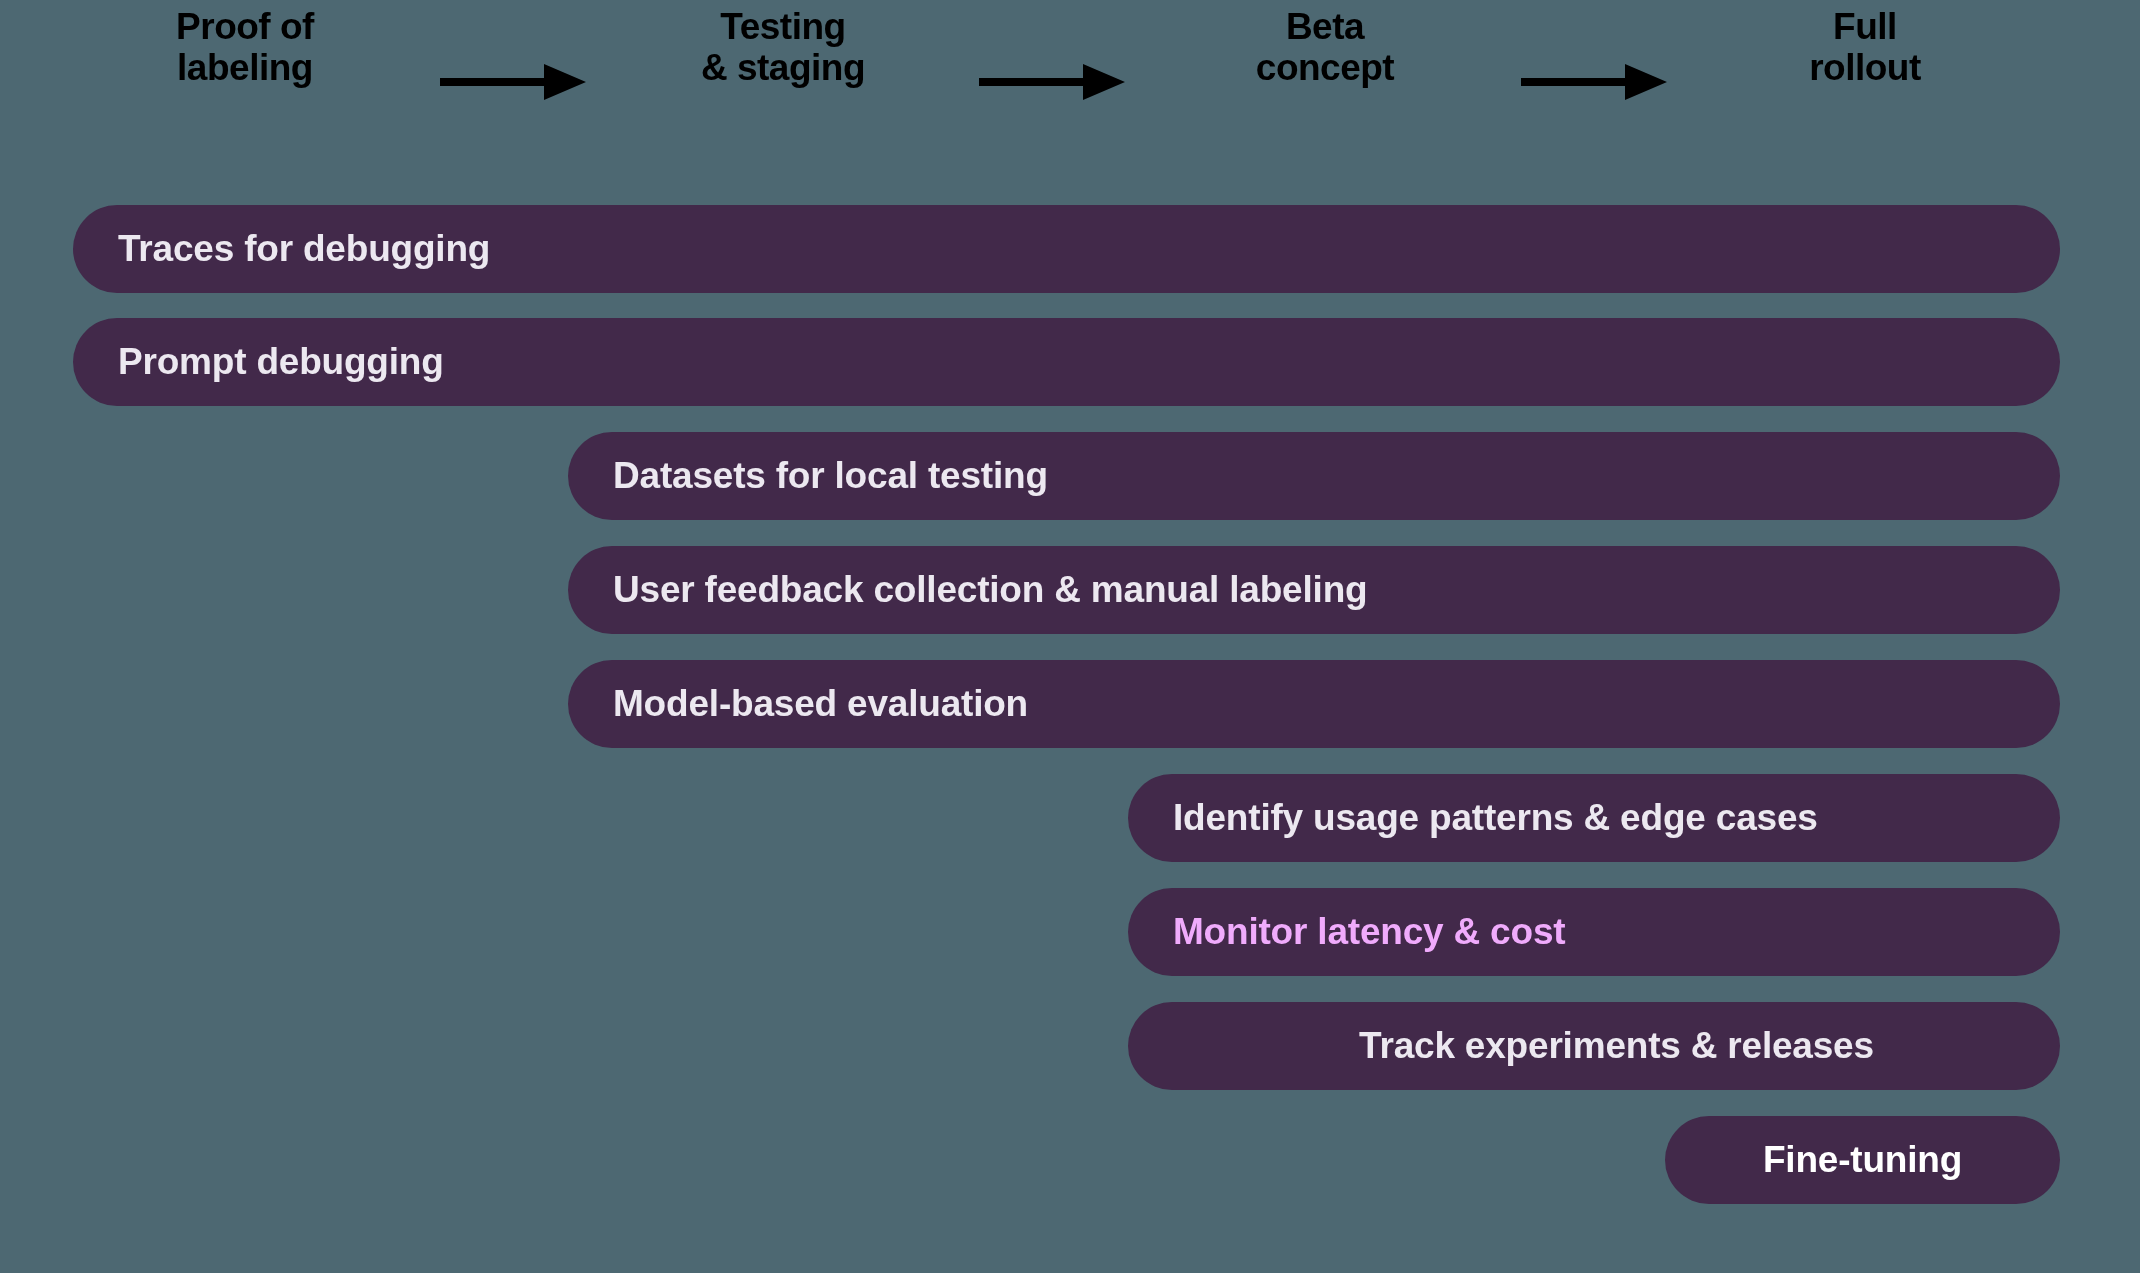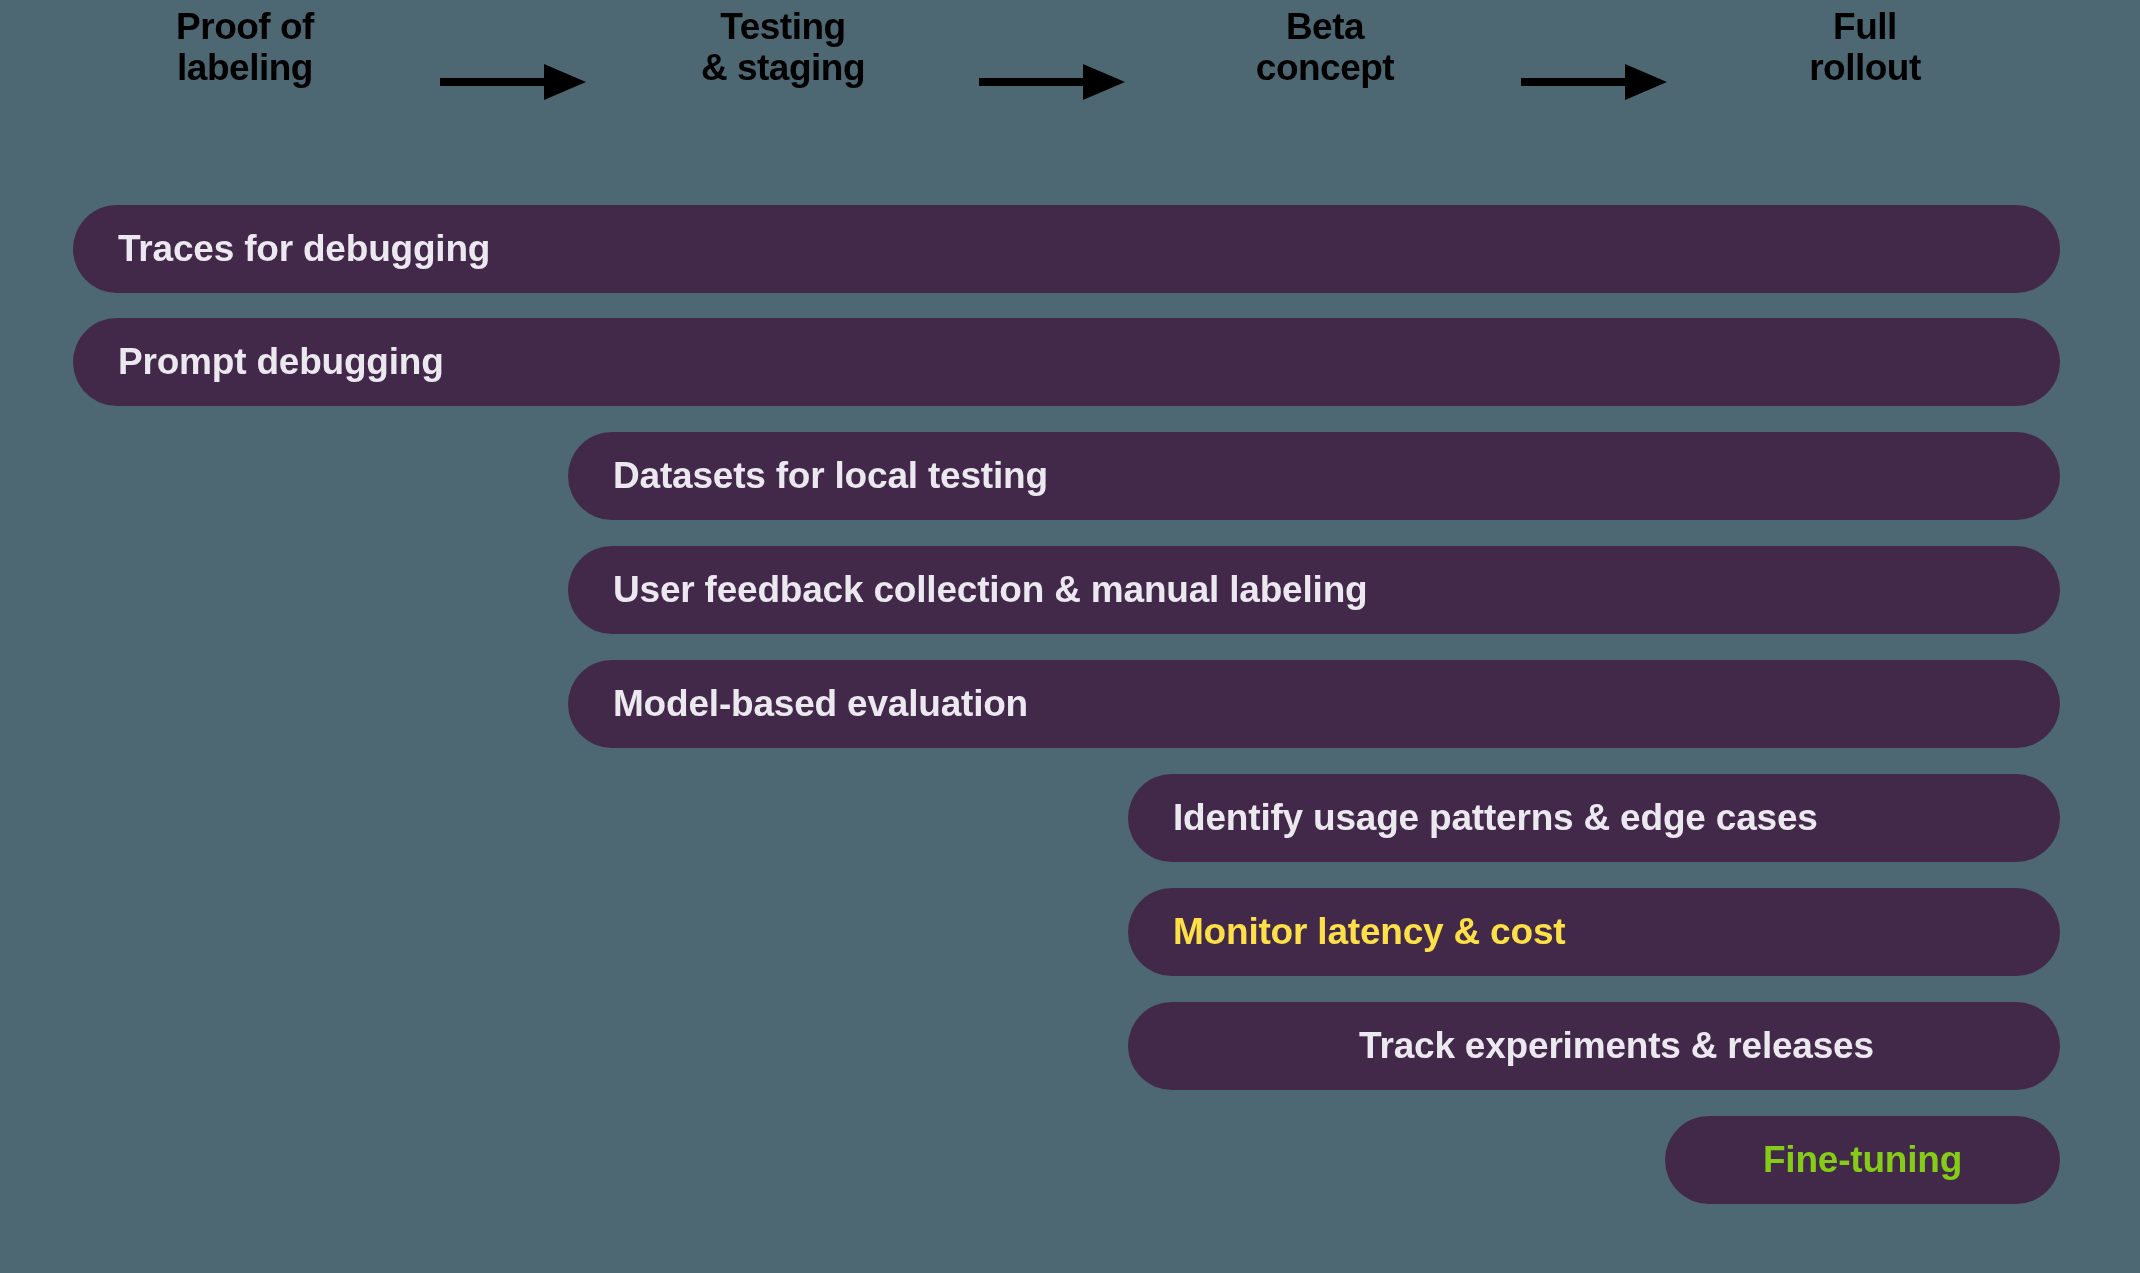--- a/index.html
+++ b/index.html
@@ -120,23 +120,23 @@
       <div class="pill align-left" style="left: 568px; top: 546px; width: 1492px; background: rgb(66, 41, 74);">
         <span class="pill-label" style="color: rgb(236, 232, 240);">User feedback collection &amp; manual labeling</span>
       </div>
       <div class="pill align-left" style="left: 568px; top: 660px; width: 1492px; background: rgb(66, 41, 74);">
         <span class="pill-label" style="color: rgb(236, 232, 240);">Model-based evaluation</span>
       </div>
       <div class="pill align-left" style="left: 1128px; top: 774px; width: 932px; background: rgb(66, 41, 74);">
         <span class="pill-label" style="color: rgb(236, 232, 240);">Identify usage patterns &amp; edge cases</span>
       </div>
       <div class="pill align-left" style="left: 1128px; top: 888px; width: 932px; background: rgb(66, 41, 74);">
-        <span class="pill-label" style="color: #fde047;">Monitor latency &amp; cost</span>
+        <span class="pill-label" style="color: #f0abfc;">Monitor latency &amp; cost</span>
       </div>
       <div class="pill align-left" style="left: 1128px; top: 1002px; width: 932px; background: rgb(66, 41, 74); justify-content: center;">
         <span class="pill-label" style="color: rgb(236, 232, 240);">Track experiments &amp; releases</span>
       </div>
       <div class="pill align-center" style="left: 1665px; top: 1116px; width: 395px; background: rgb(66, 41, 74);">
-        <span class="pill-label" style="color: #84cc16;">Fine-tuning</span>
+        <span class="pill-label" style="color: #ffffff;">Fine-tuning</span>
       </div>
     </div>
 
 </div>
 
 </body></html>

